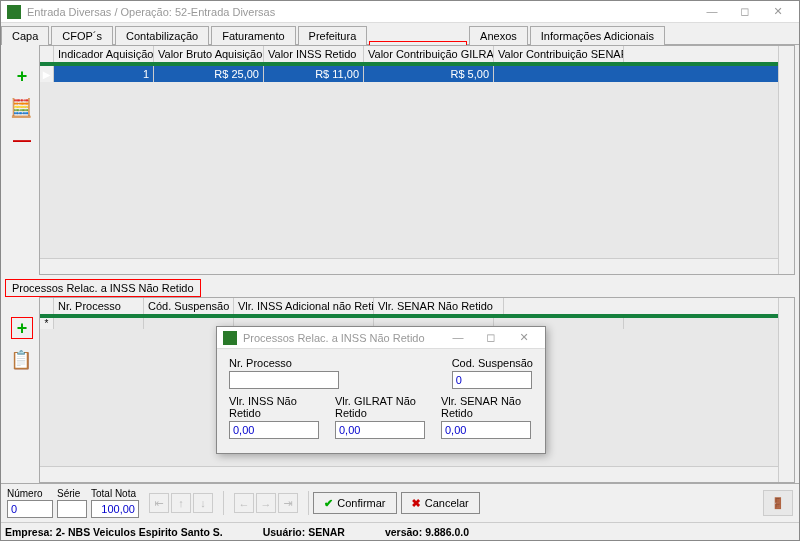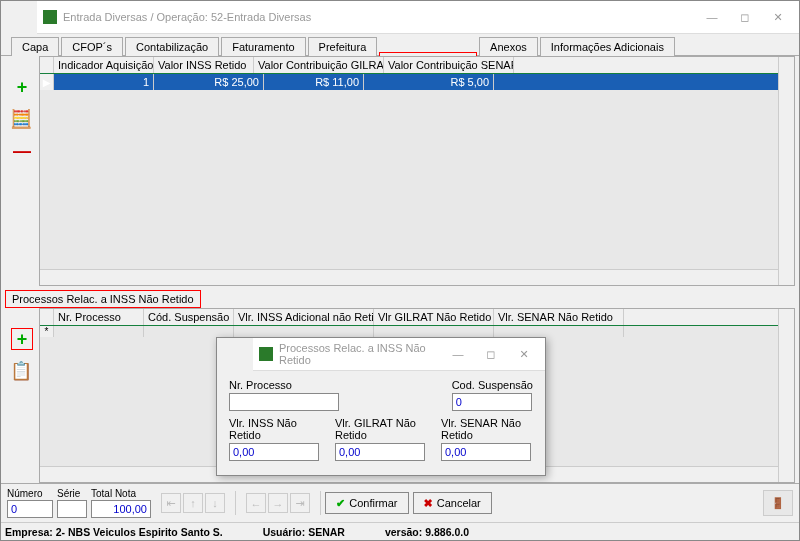--- a/index.html
+++ b/index.html
@@ -1,39 +1,39 @@
 <!DOCTYPE html>
 <html><head>
 <meta charset="utf-8">
 <style>
   * { box-sizing: border-box; margin: 0; padding: 0; }
   body { font-family: Tahoma, Arial, sans-serif; font-size: 11px; background: #f0f0f0; width: 800px; height: 541px; overflow: hidden; }
   .window { width: 800px; height: 541px; border: 1px solid #888; background: #f0f0f0; display: flex; flex-direction: column; }
-  .titlebar { height: 22px; background: #fff; display: flex; align-items: center; padding: 16px 6px; border-bottom: 1px solid #ddd; margin-left: 36px; }
+  .titlebar { height: 22px; background: #fff; display: flex; align-items: center; padding: 0 6px; border-bottom: 1px solid #ddd; }
   .titlebar .icon { width: 14px; height: 14px; background: #2a7a2a; margin-right: 6px; }
   .titlebar .title { flex: 1; color: #999; font-size: 11px; }
   .titlebar .winbtns span { display: inline-flex; width: 30px; height: 20px; align-items: center; justify-content: center; color: #999; }
   .menubar { height: 20px; padding: 0 8px; display: flex; align-items: center; }
   .menubar span { padding: 2px 6px; border: 1px solid red; font-size: 11px; }
-  .tabs { display: flex; align-items: flex-end; border-bottom: 1px solid #aaa; padding-left: 10px; height: 22px; gap:0; }
+  .tabs { display: flex; align-items: flex-end; border-bottom: 1px solid #aaa; height: 22px; gap:0; }
   .tab { padding: 3px 10px; border: 1px solid #aaa; border-bottom: none; background: #f0f0f0; font-size: 11px; margin-right: 2px; position: relative; top: 1px; }
   .tab.active { background: #f0f0f0; top: 17px; }
   .tab.hl { border: 1px solid red; }
   .section-label { padding: 2px 6px; font-size: 11px; }
   .section-label.hl { border: 1px solid red; display: inline-block; }
   .content { flex: 1; display: flex; flex-direction: column; padding: 0 4px; overflow: hidden; }
   .grid-area { display: flex; flex: 1; overflow: hidden; }
   .side-btns { width: 34px; display: flex; flex-direction: column; align-items: center; gap: 10px; padding-top: 20px; }
   .side-btns .btn { width: 22px; height: 22px; display: flex; align-items: center; justify-content: center; font-size: 18px; font-weight: bold; }
   .plus { color: #0a0; border:1px solid transparent; }
   .plus-red { color: #0a0; border: 1px solid red; }
   .minus { color: #c00; }
   .calc { font-size: 14px; }
   .grid { flex: 1; background: #fff; border: 1px solid #aaa; display: flex; flex-direction: column; position: relative; }
-  .grid-header { display: flex; background: #f0f0f0; border-bottom: 1px solid #15803d; }
+  .grid-header { display: flex; background: #f0f0f0; border-bottom: 4px solid #15803d; }
   .grid-header .cell, .grid-row .cell { border-right: 1px solid #ccc; padding: 2px 4px; font-size: 11px; overflow: hidden; white-space: nowrap; text-align: right; }
   .grid-header .cell { background: #f0f0f0; text-align: left; }
   .grid-row { display: flex; }
   .grid-row.selected { background: #1a5fb4; color: #fff; }
   .grid-body { flex: 1; background: #e8e8e8; overflow: hidden; }
   .row-indicator { width: 14px; background: #f0f0f0; border-right: 1px solid #ccc; display:flex; align-items:center; justify-content:center; font-size:10px;}
   .group1 .c0{width:14px} .group1 .c1{width:100px} .group1 .c2{width:110px} .group1 .c3{width:100px} .group1 .c4{width:130px} .group1 .c5{width:130px}
   .group2 .c0{width:14px} .group2 .c1{width:90px} .group2 .c2{width:90px} .group2 .c3{width:140px} .group2 .c4{width:120px} .group2 .c5{width:130px}
   .scrollbar { position:absolute; right:0; top:0; bottom:0; width:16px; background:#f0f0f0; border-left:1px solid #ccc;}
   .hscrollbar { position:absolute; left:0; right:16px; bottom:0; height:16px; background:#f0f0f0; border-top:1px solid #ccc;}
@@ -90,20 +90,21 @@
     <div class="grid-area group1" style="height:230px; flex:0 0 230px;">
       <div class="side-btns">
         <div class="btn plus">+</div>
         <div class="btn calc">🧮</div>
         <div class="btn minus">—</div>
       </div>
       <div class="grid">
         <div class="grid-header">
           <div class="cell c0"></div>
           <div class="cell c1">Indicador Aquisição</div>
+          <div class="cell c2">Valor Bruto Aquisição</div>
           <div class="cell c3">Valor INSS Retido</div>
           <div class="cell c4">Valor Contribuição GILRAT</div>
           <div class="cell c5">Valor Contribuição SENAR</div>
         </div>
         <div class="grid-body">
           <div class="grid-row selected">
             <div class="row-indicator c0">▶</div>
             <div class="cell c1">1</div>
             <div class="cell c2">R$ 25,00</div>
             <div class="cell c3">R$ 11,00</div>
@@ -120,21 +121,20 @@
       <div class="side-btns">
         <div class="btn plus-red">+</div>
         <div class="btn" style="color:#bbb;">📋</div>
       </div>
       <div class="grid">
         <div class="grid-header">
           <div class="cell c0"></div>
           <div class="cell c1">Nr. Processo</div>
           <div class="cell c2">Cód. Suspensão</div>
           <div class="cell c3">Vlr. INSS Adicional não Retido</div>
-          <div class="cell c4">Vlr GILRAT Não Retido</div>
           <div class="cell c5">Vlr. SENAR Não Retido</div>
         </div>
         <div class="grid-body">
           <div class="grid-row">
             <div class="row-indicator c0">*</div>
             <div class="cell c1"></div>
               <div class="cell c2"></div>
               <div class="cell c3"></div>
               <div class="cell c4"></div>
               <div class="cell c5"></div>
@@ -189,21 +189,21 @@
     <div class="field">
       <label>Número</label>
       <input style="width: 46px; text-align: left;" value="0">
     </div>
     <div class="field">
       <label>Série</label>
       <input style="width: 30px;" value="">
     </div>
     <div class="field">
       <label>Total Nota</label>
-      <input style="width: 60px; text-align: right;" value="100,00">
+      <input style="width: 48px; text-align: right;" value="100,00">
     </div>
     <div class="navbtns">
       <span>⇤</span>
       <span>↑</span>
       <span>↓</span>
     </div>
     <div style="width:1px;height:24px;background:#ccc;"></div>
     <div class="navbtns">
       <span>←</span>
       <span>→</span>

